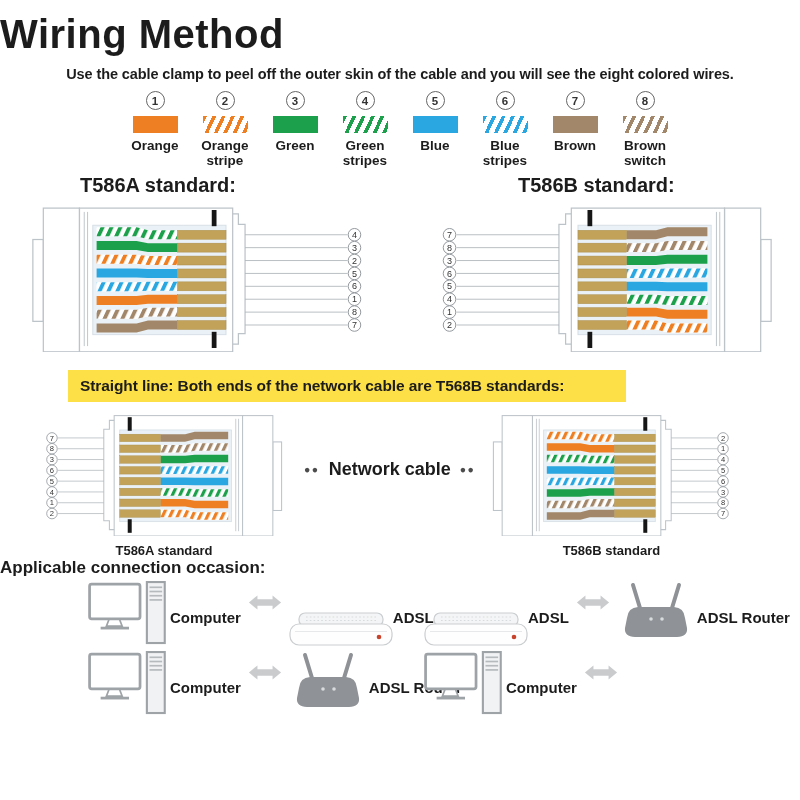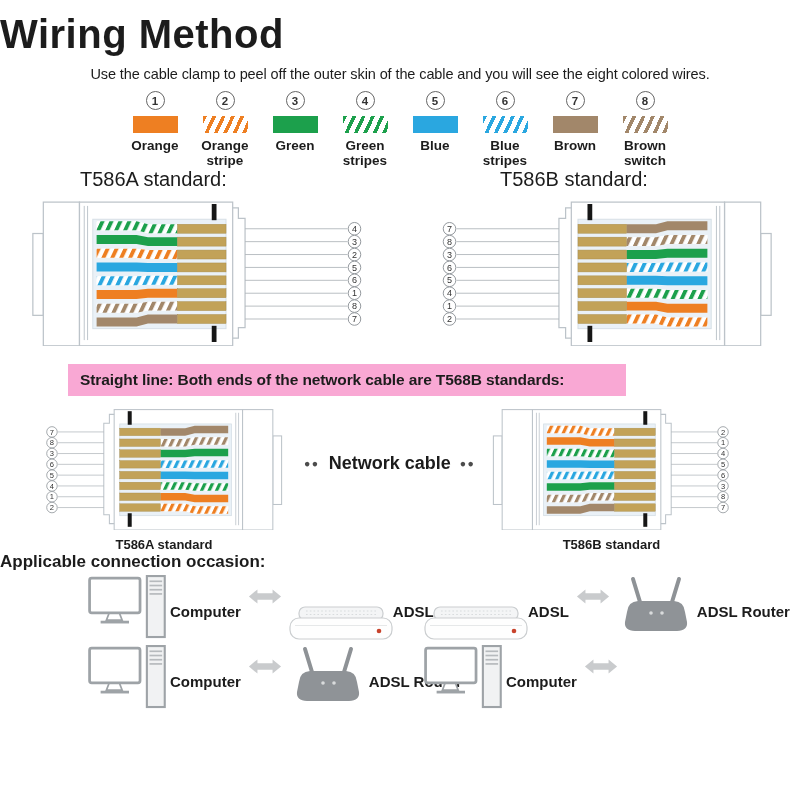--- a/index.html
+++ b/index.html
@@ -1,30 +1,30 @@
 <!DOCTYPE html>
 <html><head>
 <meta charset="utf-8">
 <style>
   html,body{margin:0;padding:0}
   body{width:800px;height:800px;background:#fff;color:#1c1c1c;
        font-family:"Liberation Sans",sans-serif;overflow:hidden;position:relative}
   .title{text-align:left;font-size:40px;font-weight:700;margin-top:12px;letter-spacing:.5px}
-  .subtitle{text-align:center;font-size:14.5px;font-weight:400;margin-top:9px;letter-spacing:-.1px}
+  .subtitle{text-align:center;font-size:14.5px;font-weight:700;margin-top:9px;letter-spacing:-.1px}
   .legend{display:flex;justify-content:center;gap:18px;margin-top:9px}
   .leg-item{width:52px;display:flex;flex-direction:column;align-items:center}
   .lnum{width:17px;height:17px;border:1.4px solid #666;border-radius:50%;font-size:11.5px;
         font-weight:700;display:flex;align-items:center;justify-content:center;color:#333;background:#fff}
   .lsw{width:45px;height:17px;margin:6px 0 5px}
   .llab{font-size:13.5px;font-weight:700;text-align:center;line-height:1.12}
-  .stdrow{position:relative;height:28px;margin-top:0;font-size:20px;font-weight:400}
+  .stdrow{position:relative;height:28px;margin-top:6px;font-size:20px;font-weight:700}
   .stdrow .a{position:absolute;left:80px;top:0}
-  .stdrow .b{position:absolute;left:500px;top:0}
+  .stdrow .b{position:absolute;left:518px;top:0}
   .toprow{display:flex;justify-content:space-between;padding:4px 26px 0 30px}
-  .banner{margin:14px 0 0 68px;width:546px;background:#f9a8d4;font-size:15.5px;font-weight:700;
+  .banner{margin:14px 0 0 68px;width:546px;background:#fde047;font-size:15.5px;font-weight:700;
           padding:7px 0 7px 12px;letter-spacing:-.1px}
   .midrow{display:flex;align-items:center;margin:12px 0 0 44px}
   .midblock{display:flex;flex-direction:column;align-items:center}
   .midlabel{font-size:13px;font-weight:700;margin-top:3px}
   .netcable{display:flex;align-items:center;gap:9px;margin:0 16px 34px 20px;
             font-size:18px;font-weight:700;white-space:nowrap}
   .dots{font-size:10.5px;color:#4c4c4c;letter-spacing:1.5px}
   .occasion{text-align:left;font-size:17px;font-weight:700;margin-top:0}
   .devgrid{margin:4px 0 0 88px}
   .devrow{display:flex;margin-top:6px}

